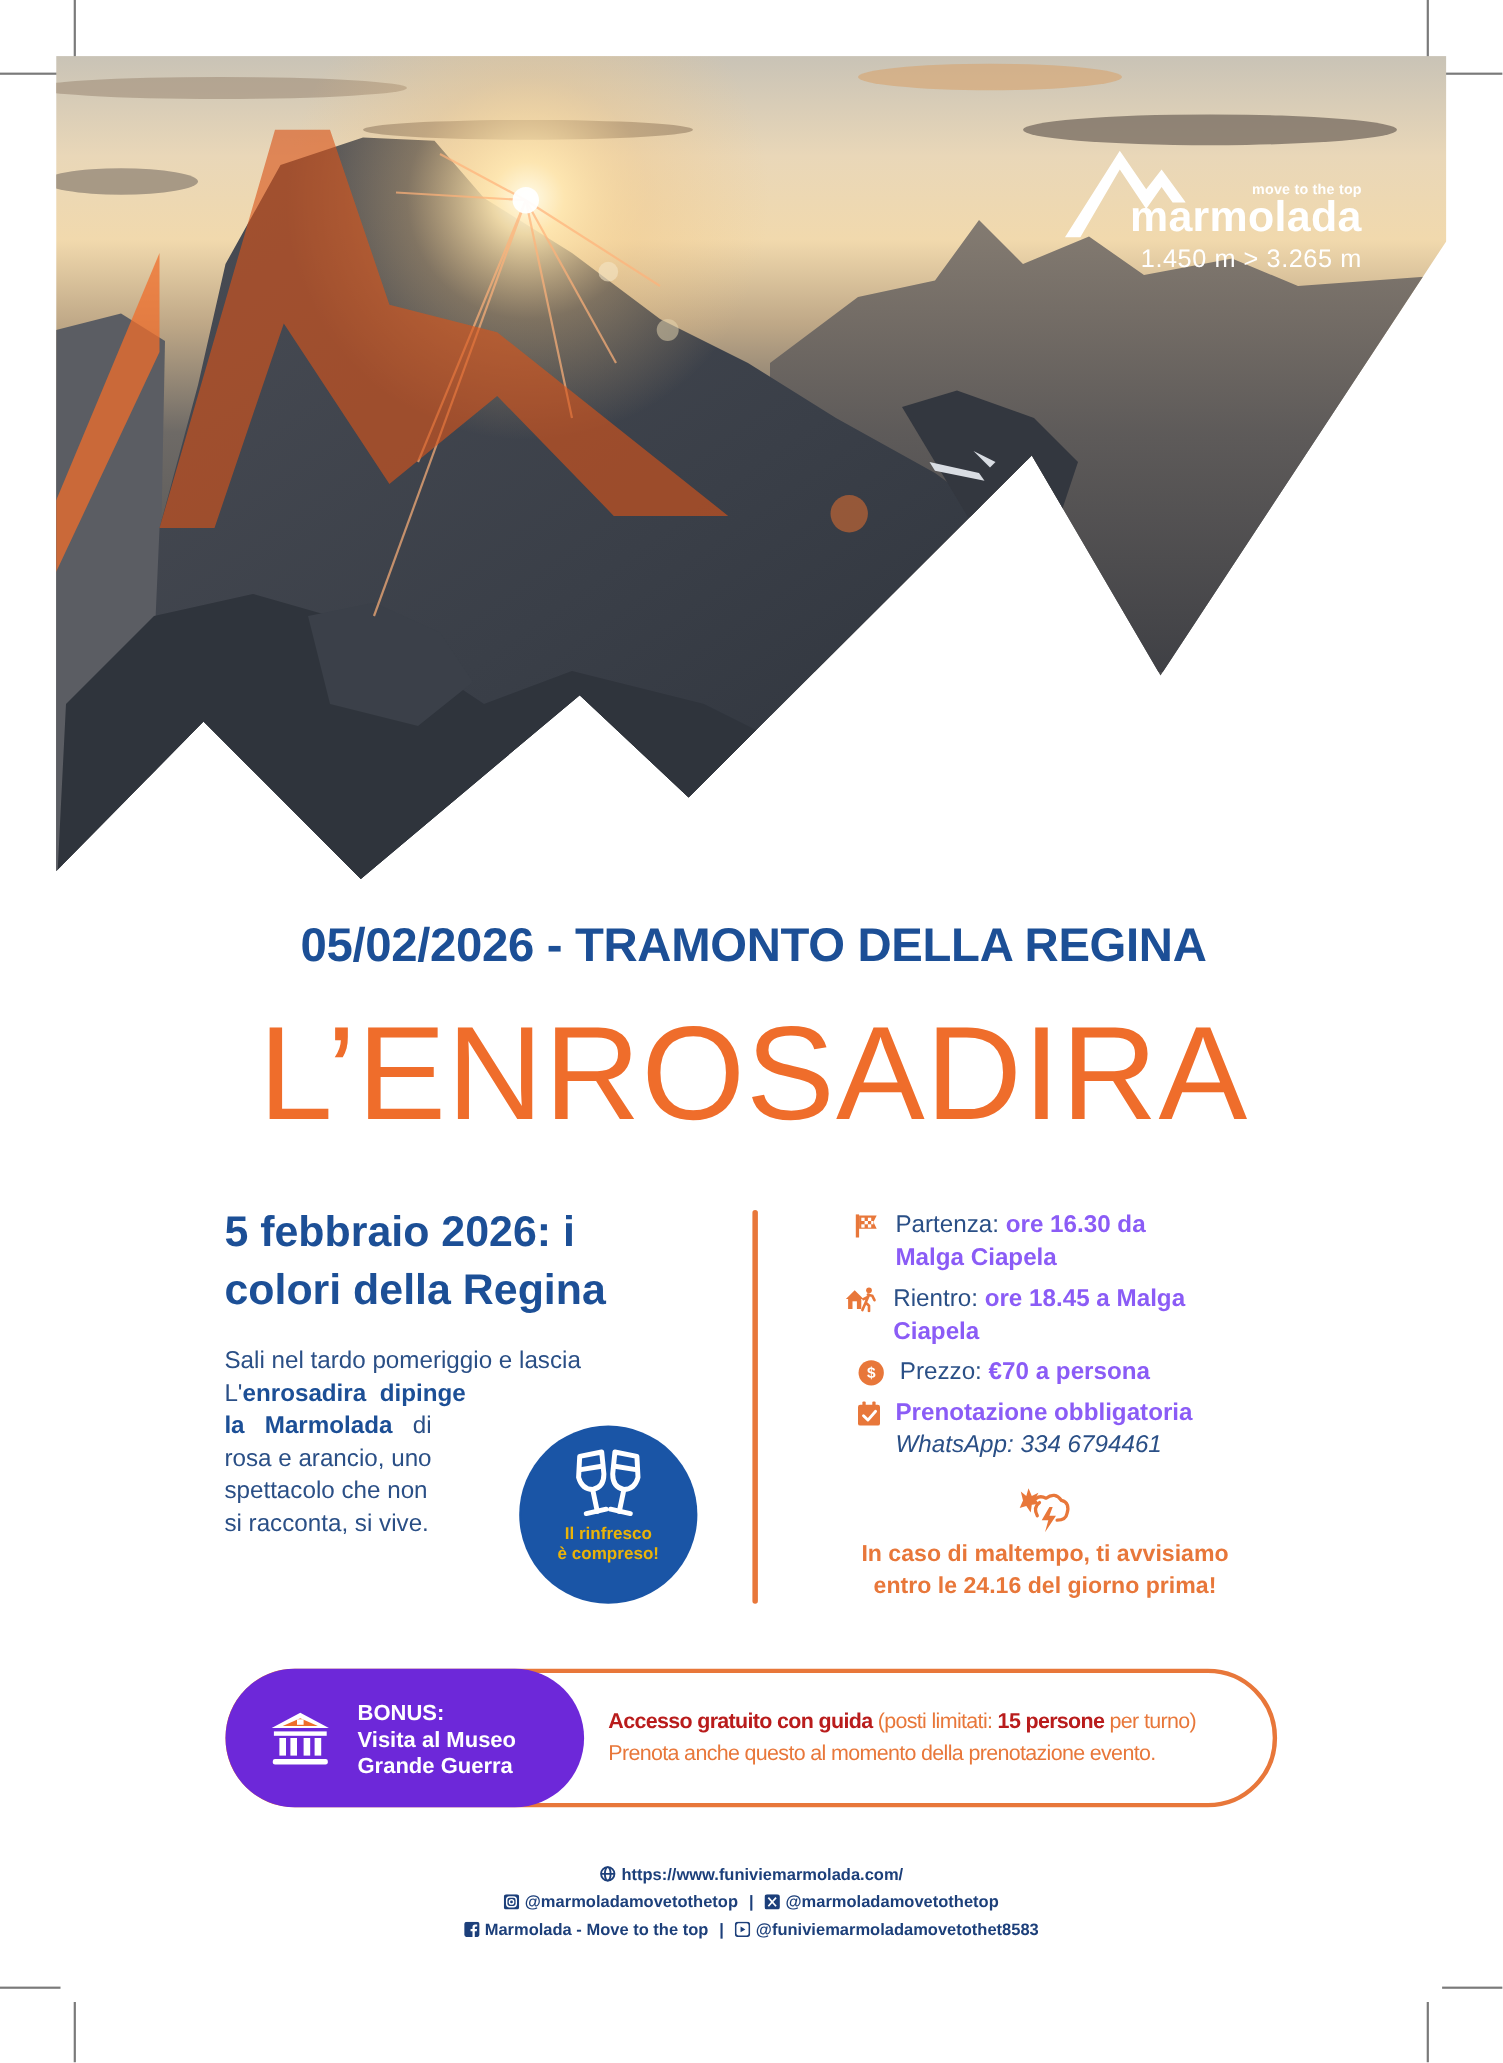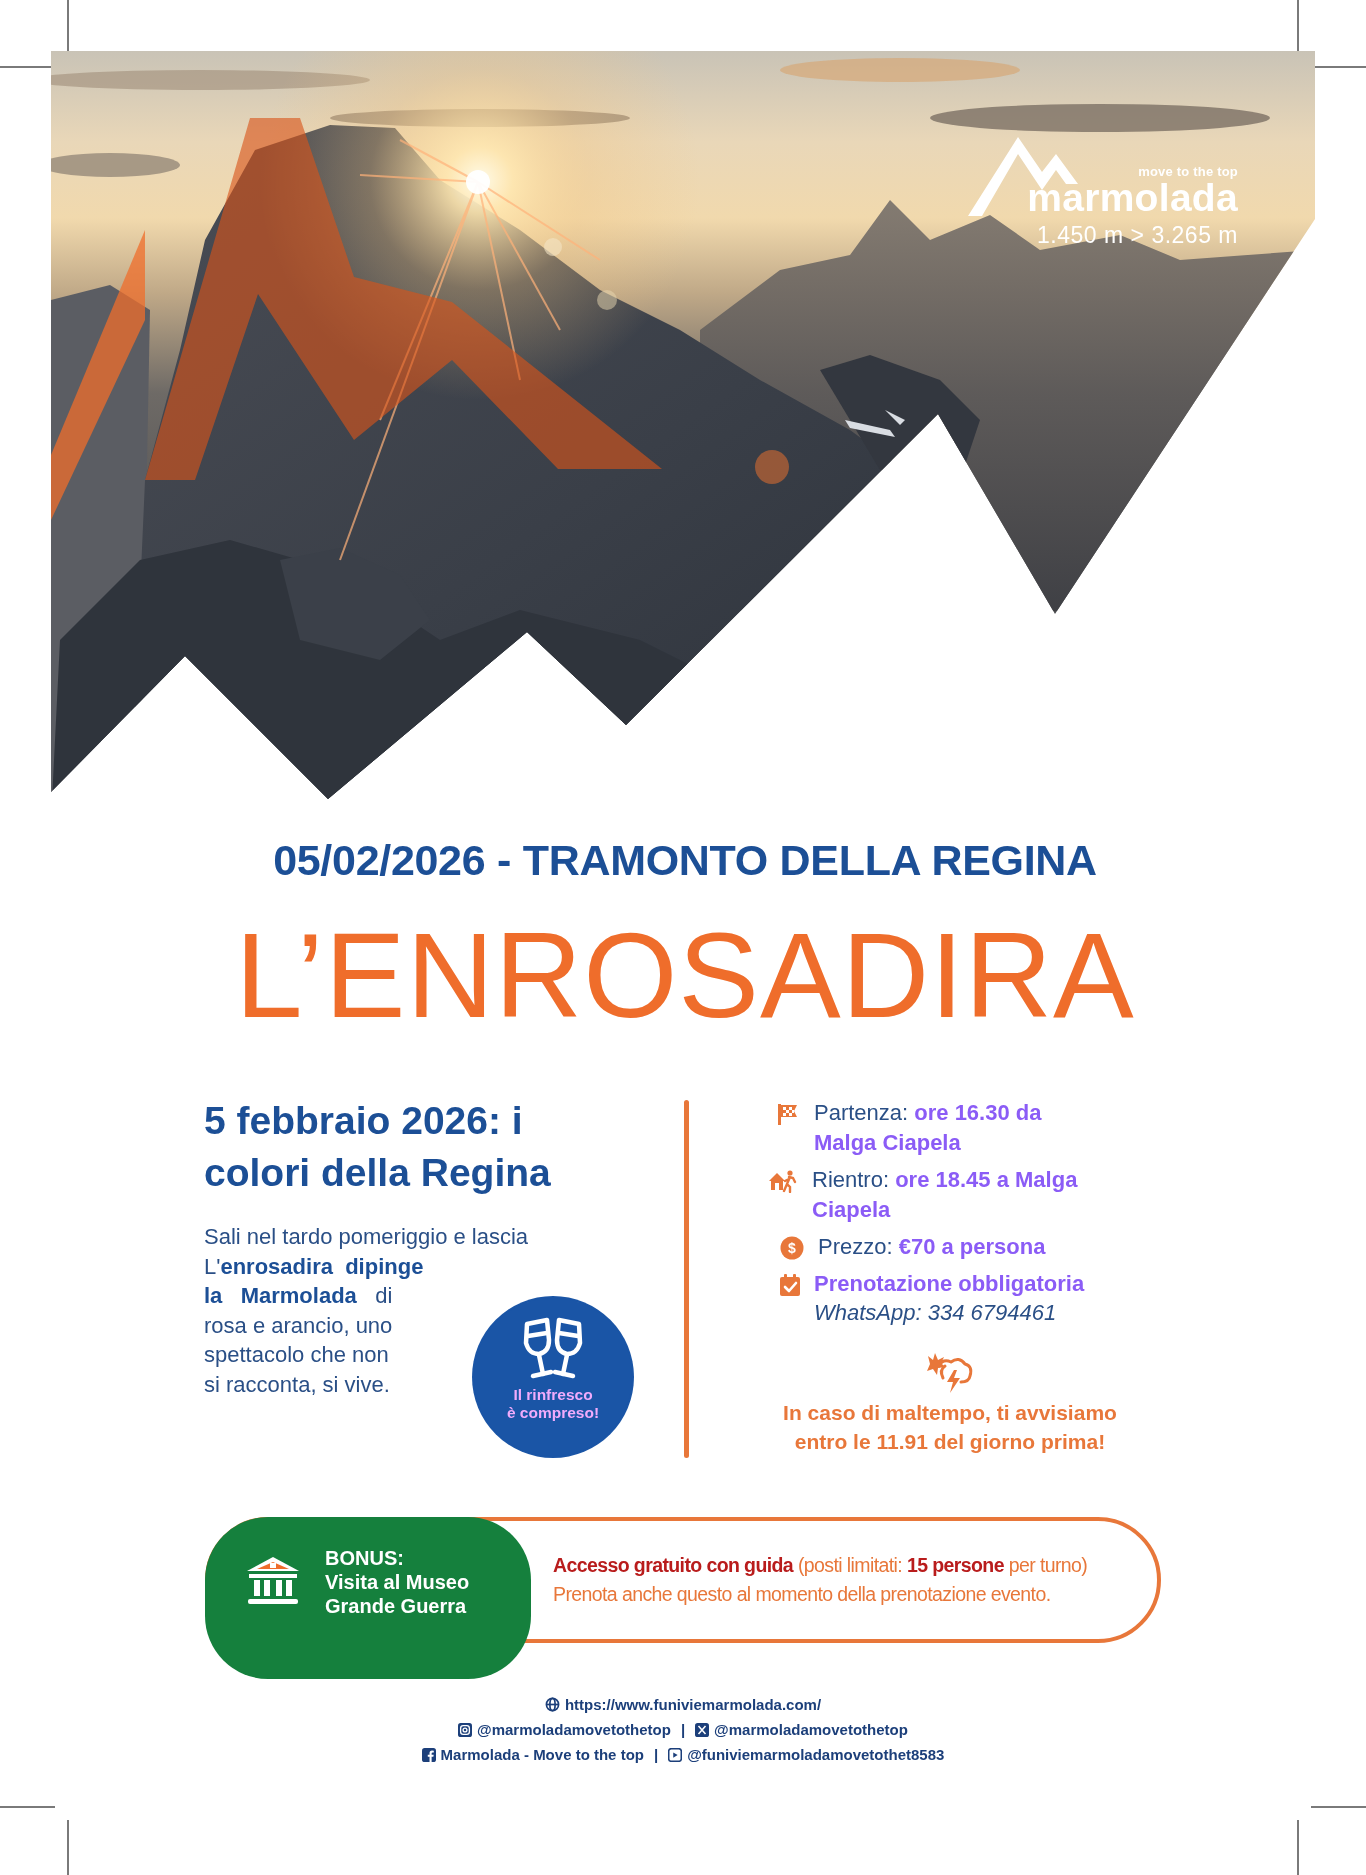--- a/index.html
+++ b/index.html
@@ -10,29 +10,29 @@
   .logo { position:absolute; left:968px; top:132px; width:270px; height:120px; color:#fff; }
   .logo .tag { position:absolute; right:0; top:32px; font-size:13px; font-weight:bold; letter-spacing:0.2px; }
   .logo .name { position:absolute; right:0; top:44px; font-size:39px; font-weight:bold; letter-spacing:0.3px; }
   .logo .alt { position:absolute; right:0; top:90px; font-size:23px; letter-spacing:0.5px; }
   .h-date { position:absolute; left:205px; top:836px; width:960px; text-align:center; font-size:43px; font-weight:bold; color:#1c4f96; white-space:nowrap; letter-spacing:-0.3px; }
   .h-title { position:absolute; left:200px; top:915px; width:970px; text-align:center; font-size:121px; font-weight:normal; color:#ef6d2b; white-space:nowrap; letter-spacing:1px; line-height:1; }
   .sub { position:absolute; left:204px; top:1095px; width:400px; font-size:39px; font-weight:bold; color:#1c4f96; line-height:52px; }
   .body-txt { position:absolute; left:204px; top:1222px; width:370px; font-size:22px; color:#2a4f86; line-height:29.5px; }
   .body-txt b { color:#1c4f96; }
   .badge { position:absolute; left:474px; top:1298px; width:158px; height:158px; border-radius:50%; background:#1a55a6; box-shadow:0 0 0 2px #1a55a6; }
-  .badge .lbl { position:absolute; left:0; top:88px; width:158px; text-align:center; color:#f0abfc; font-size:15.5px; font-weight:bold; line-height:18px; }
+  .badge .lbl { position:absolute; left:0; top:88px; width:158px; text-align:center; color:#eab308; font-size:15.5px; font-weight:bold; line-height:18px; }
   .divider { position:absolute; left:684px; top:1100px; width:5px; height:358px; background:#e8773a; border-radius:3px; }
   .info { position:absolute; left:776px; top:1098px; width:360px; color:#2a4f86; font-size:22px; line-height:29.5px; }
   .info .row { position:relative; padding-left:38px; }
   .info .ic { position:absolute; left:0; top:4px; width:24px; height:24px; }
   .info b { color:#8b5cf6; }
   .weather { position:absolute; left:760px; top:1352px; width:380px; text-align:center; color:#e8773a; font-size:21px; font-weight:bold; line-height:29px; }
   .pill { position:absolute; left:205px; top:1517px; width:956px; height:126px; border:4px solid #e8773a; border-radius:66px; box-sizing:border-box; }
-  .pill-l { position:absolute; left:205px; top:1517px; width:326px; height:162px; background:#15803d; border-radius:63px; }
+  .pill-l { position:absolute; left:205px; top:1517px; width:326px; height:126px; background:#6d28d9; border-radius:63px; }
   .pill-l .t { position:absolute; left:120px; top:29px; color:#fff; font-size:20px; font-weight:bold; line-height:24px; }
   .pill-r { position:absolute; left:553px; top:1551px; width:580px; color:#e8773a; font-size:19.5px; line-height:29px; letter-spacing:-0.6px; white-space:nowrap; }
   .pill-r b { color:#b91c1c; }
   .footer { position:absolute; left:300px; top:1692px; width:766px; text-align:center; color:#1c3f7a; font-size:15px; font-weight:bold; line-height:25px; }
   .footer .sep { margin:0 10px; }
   .fi { display:inline-block; vertical-align:-2px; margin-right:5px; }
 </style>
 </head>
 <body>
 
@@ -209,21 +209,21 @@
 <div class="weather">
   <svg width="50" height="42" viewBox="0 0 50 42" style="display:block;margin:0 auto 4px;">
     <g fill="none" stroke="#e8773a" stroke-width="3" stroke-linejoin="round" stroke-linecap="round">
       <path d="M14,14 Q18,6 26,10 Q34,4 40,12 Q48,14 45,24 Q44,30 36,30"></path>
       <path d="M18,26 Q14,18 20,14"></path>
     </g>
     <path d="M3,4 L8,8 L10,1 L13,8 L19,5 L16,11 L20,15 L13,16 L12,23 L8,17 L2,19 L5,12 Z" fill="#e8773a"></path>
     <path d="M29,18 L22,30 L28,30 L25,41 L35,26 L29,26 L32,18 Z" fill="#e8773a"></path>
   </svg>
   <div>In caso di maltempo, ti avvisiamo</div>
-  <div>entro le 11.91 del giorno prima!</div>
+  <div>entro le 24.16 del giorno prima!</div>
 </div>
 
 <div class="pill"></div>
 <div class="pill-l">
   <svg class="abs" style="left:40px;top:38px;" width="56" height="52" viewBox="0 0 56 52">
     <path d="M28,2 L2,16 L54,16 Z" fill="#fff"></path>
     <path d="M28,7 L12,14 L44,14 Z" fill="#ef6d2b"></path>
     <rect x="25" y="8" width="6" height="5" fill="#fff"></rect>
     <rect x="4" y="19" width="48" height="4" fill="#fff"></rect>
     <rect x="9" y="25" width="6" height="16" fill="#fff"></rect>

